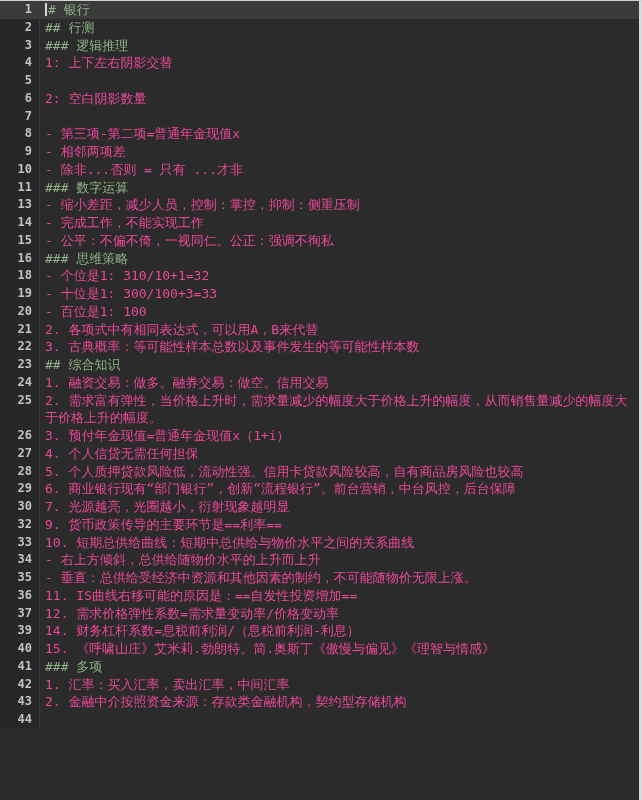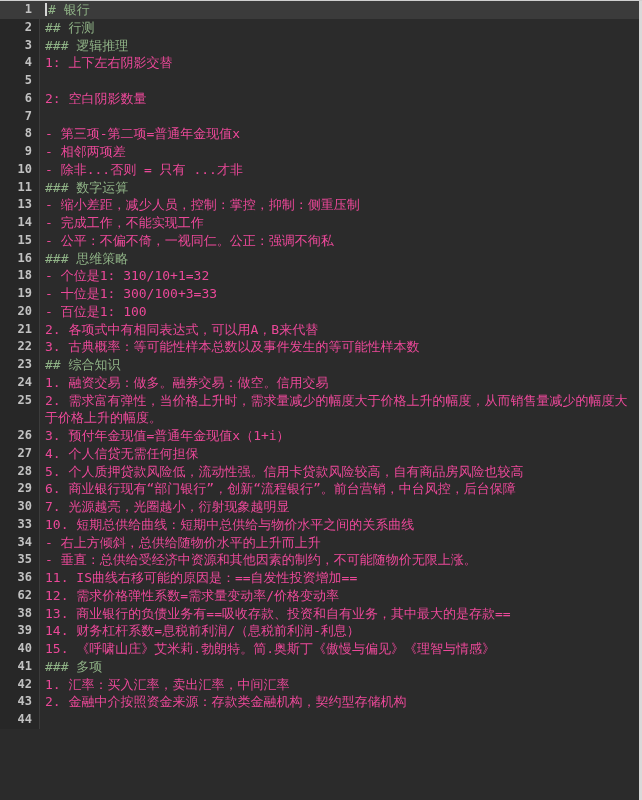--- a/index.html
+++ b/index.html
@@ -193,42 +193,42 @@
       </div>
       <div class="row">
         <div class="gutter">29</div>
         <div class="text body">6. 商业银行现有“部门银行”，创新“流程银行”。前台营销，中台风控，后台保障</div>
       </div>
       <div class="row">
         <div class="gutter">30</div>
         <div class="text body">7. 光源越亮，光圈越小，衍射现象越明显</div>
       </div>
       <div class="row">
+        <div class="gutter">32</div>
+        <div class="text body">9. 货币政策传导的主要环节是==利率==</div>
+      </div>
+      <div class="row">
         <div class="gutter">33</div>
         <div class="text body">10. 短期总供给曲线：短期中总供给与物价水平之间的关系曲线</div>
       </div>
       <div class="row">
         <div class="gutter">34</div>
         <div class="text body">- 右上方倾斜，总供给随物价水平的上升而上升</div>
       </div>
       <div class="row">
         <div class="gutter">35</div>
         <div class="text body">- 垂直：总供给受经济中资源和其他因素的制约，不可能随物价无限上涨。</div>
       </div>
       <div class="row">
         <div class="gutter">36</div>
         <div class="text body">11. IS曲线右移可能的原因是：==自发性投资增加==</div>
       </div>
       <div class="row">
-        <div class="gutter">62</div>
+        <div class="gutter">37</div>
         <div class="text body">12. 需求价格弹性系数=需求量变动率/价格变动率</div>
-      </div>
-      <div class="row">
-        <div class="gutter">38</div>
-        <div class="text body">13. 商业银行的负债业务有==吸收存款、投资和自有业务，其中最大的是存款==</div>
       </div>
       <div class="row">
         <div class="gutter">39</div>
         <div class="text body">14. 财务杠杆系数=息税前利润/（息税前利润-利息）</div>
       </div>
       <div class="row">
         <div class="gutter">40</div>
         <div class="text body">15. 《呼啸山庄》艾米莉.勃朗特。简.奥斯丁《傲慢与偏见》《理智与情感》</div>
       </div>
       <div class="row">

